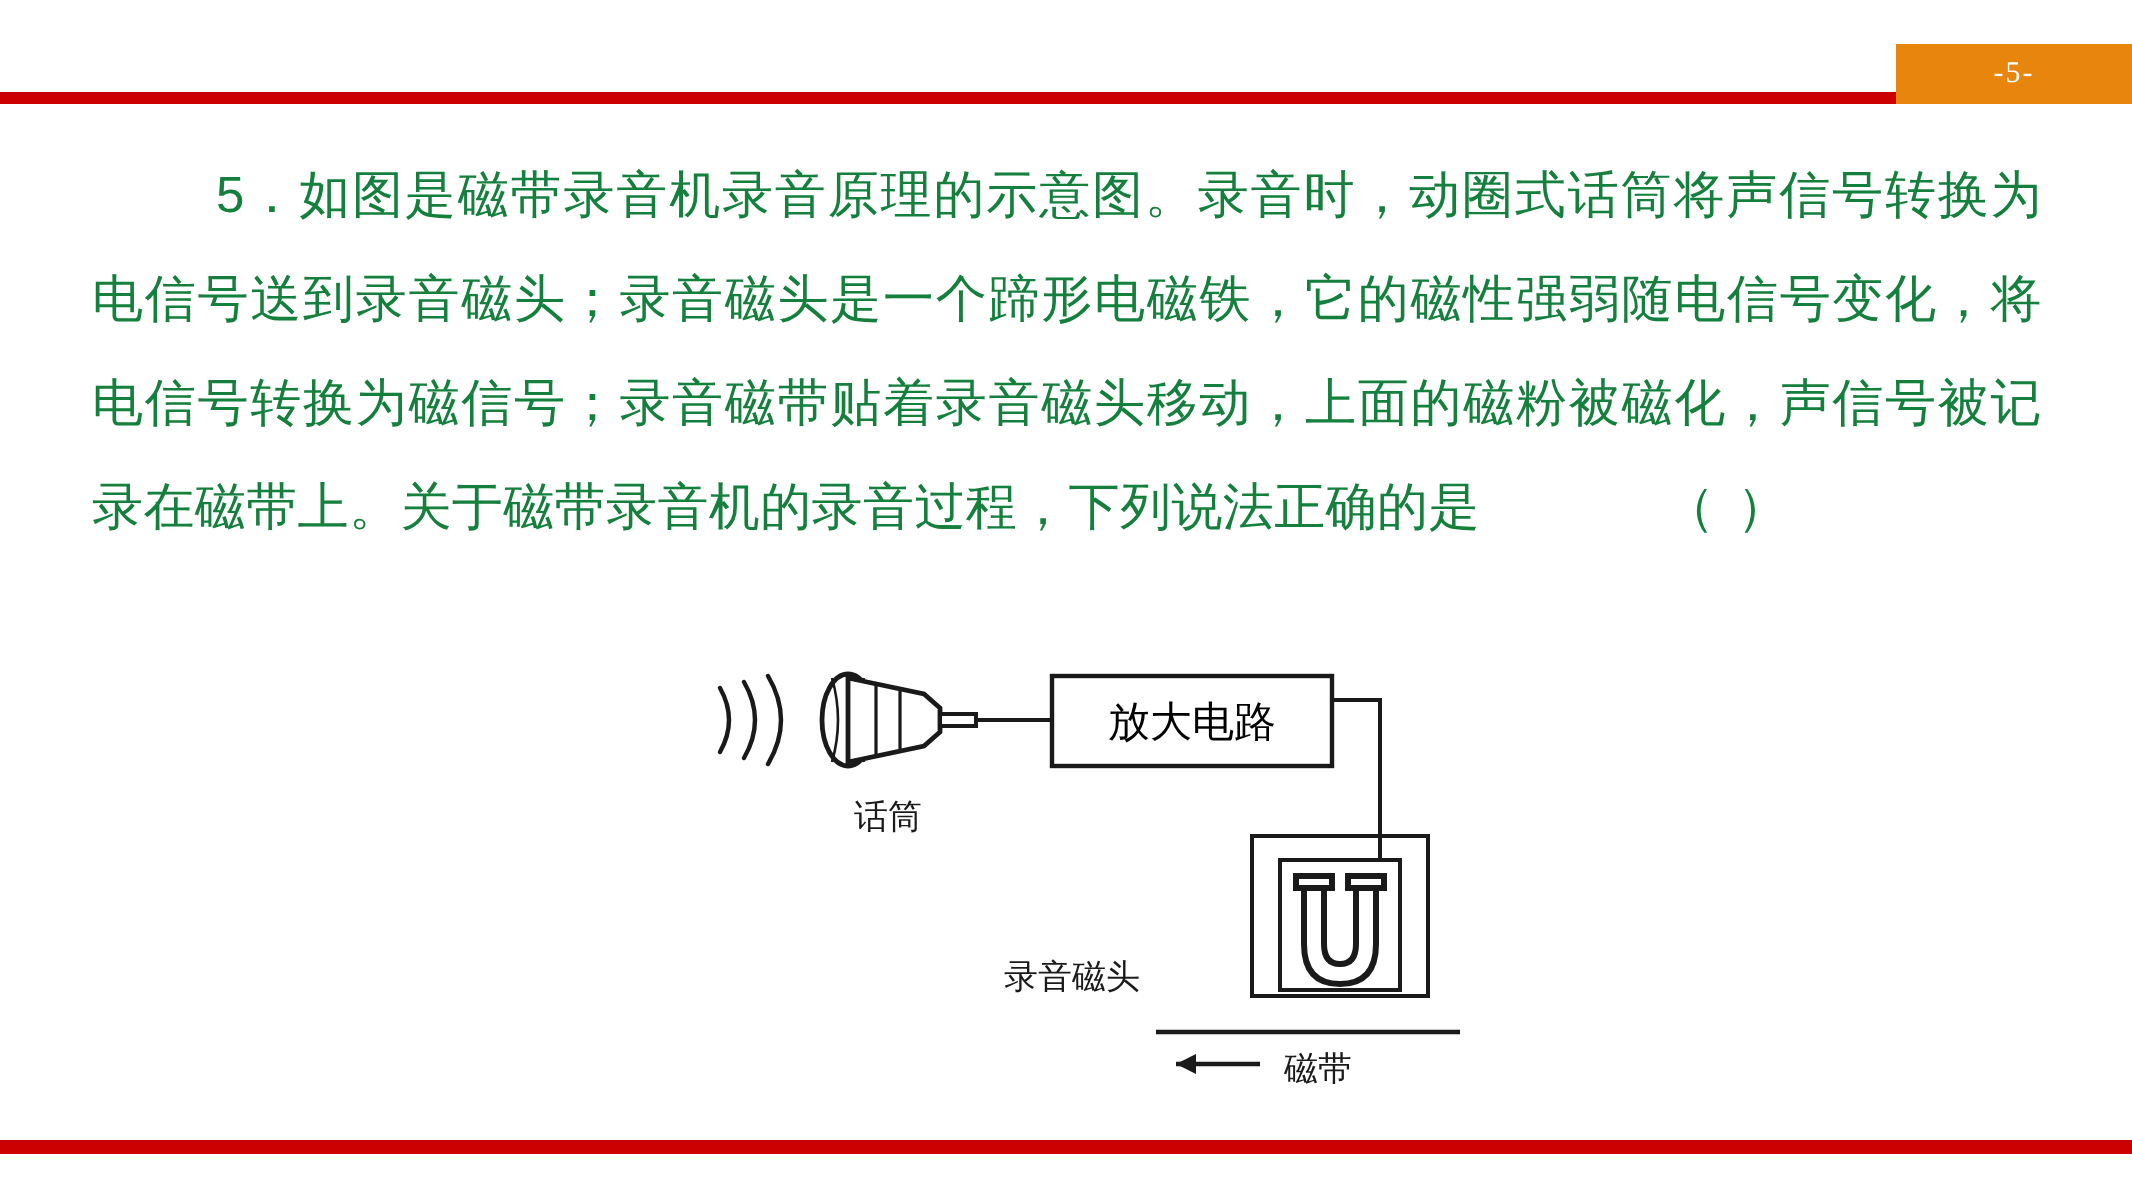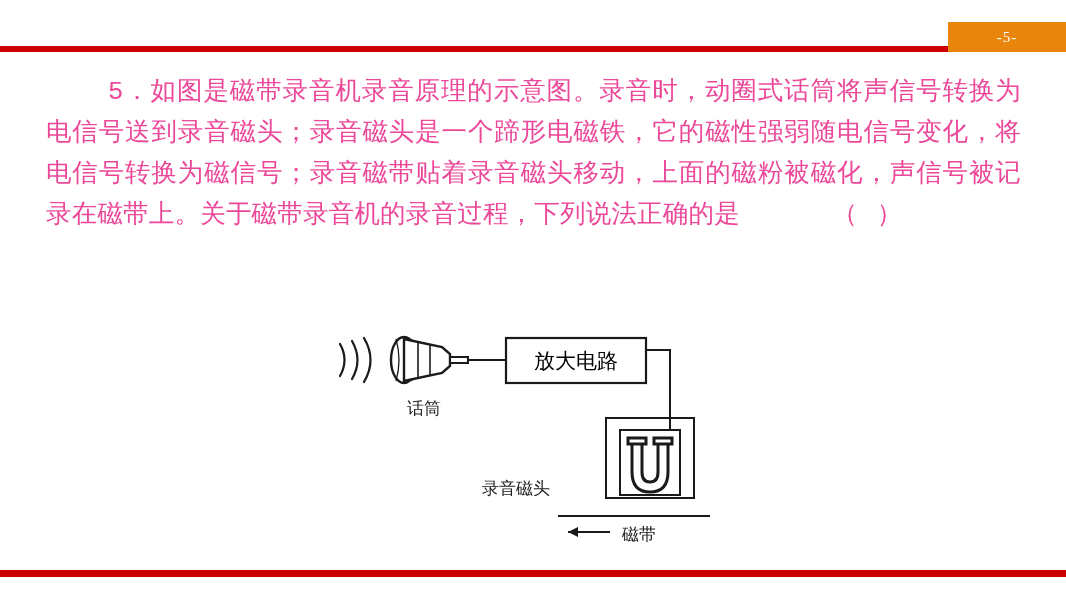--- a/index.html
+++ b/index.html
@@ -67,43 +67,43 @@
   }
 
   
   .question-block {
     position: absolute;
     top: 72px;
     left: 46px;
     width: 975px;
   }
   .question-text {
-    font-family: Liberation Mono, monospace;
+    font-family: Liberation Sans, sans-serif;
     font-size: 25.5px;
-    line-height: 41px;
-    color: #ec4899;
+    line-height: 52px;
+    color: #15803d;
     text-align: justify;
     text-justify: inter-ideograph;
     letter-spacing: 0.2px;
   }
   .question-text .indent {
     display: inline-block;
     width: 62px;
   }
   .answer-parens {
     display: inline-block;
     margin-left: 92px;
     letter-spacing: 2px;
   }
 
   
   .figure {
     position: absolute;
     top: 330px;
-    left: 310px;
+    left: 330px;
     width: 420px;
     height: 235px;
   }
   .figure svg {
     display: block;
   }
   .fig-label {
     font-family: "DejaVu Serif", serif;
     font-size: 17px;
     fill: #1a1a1a;

